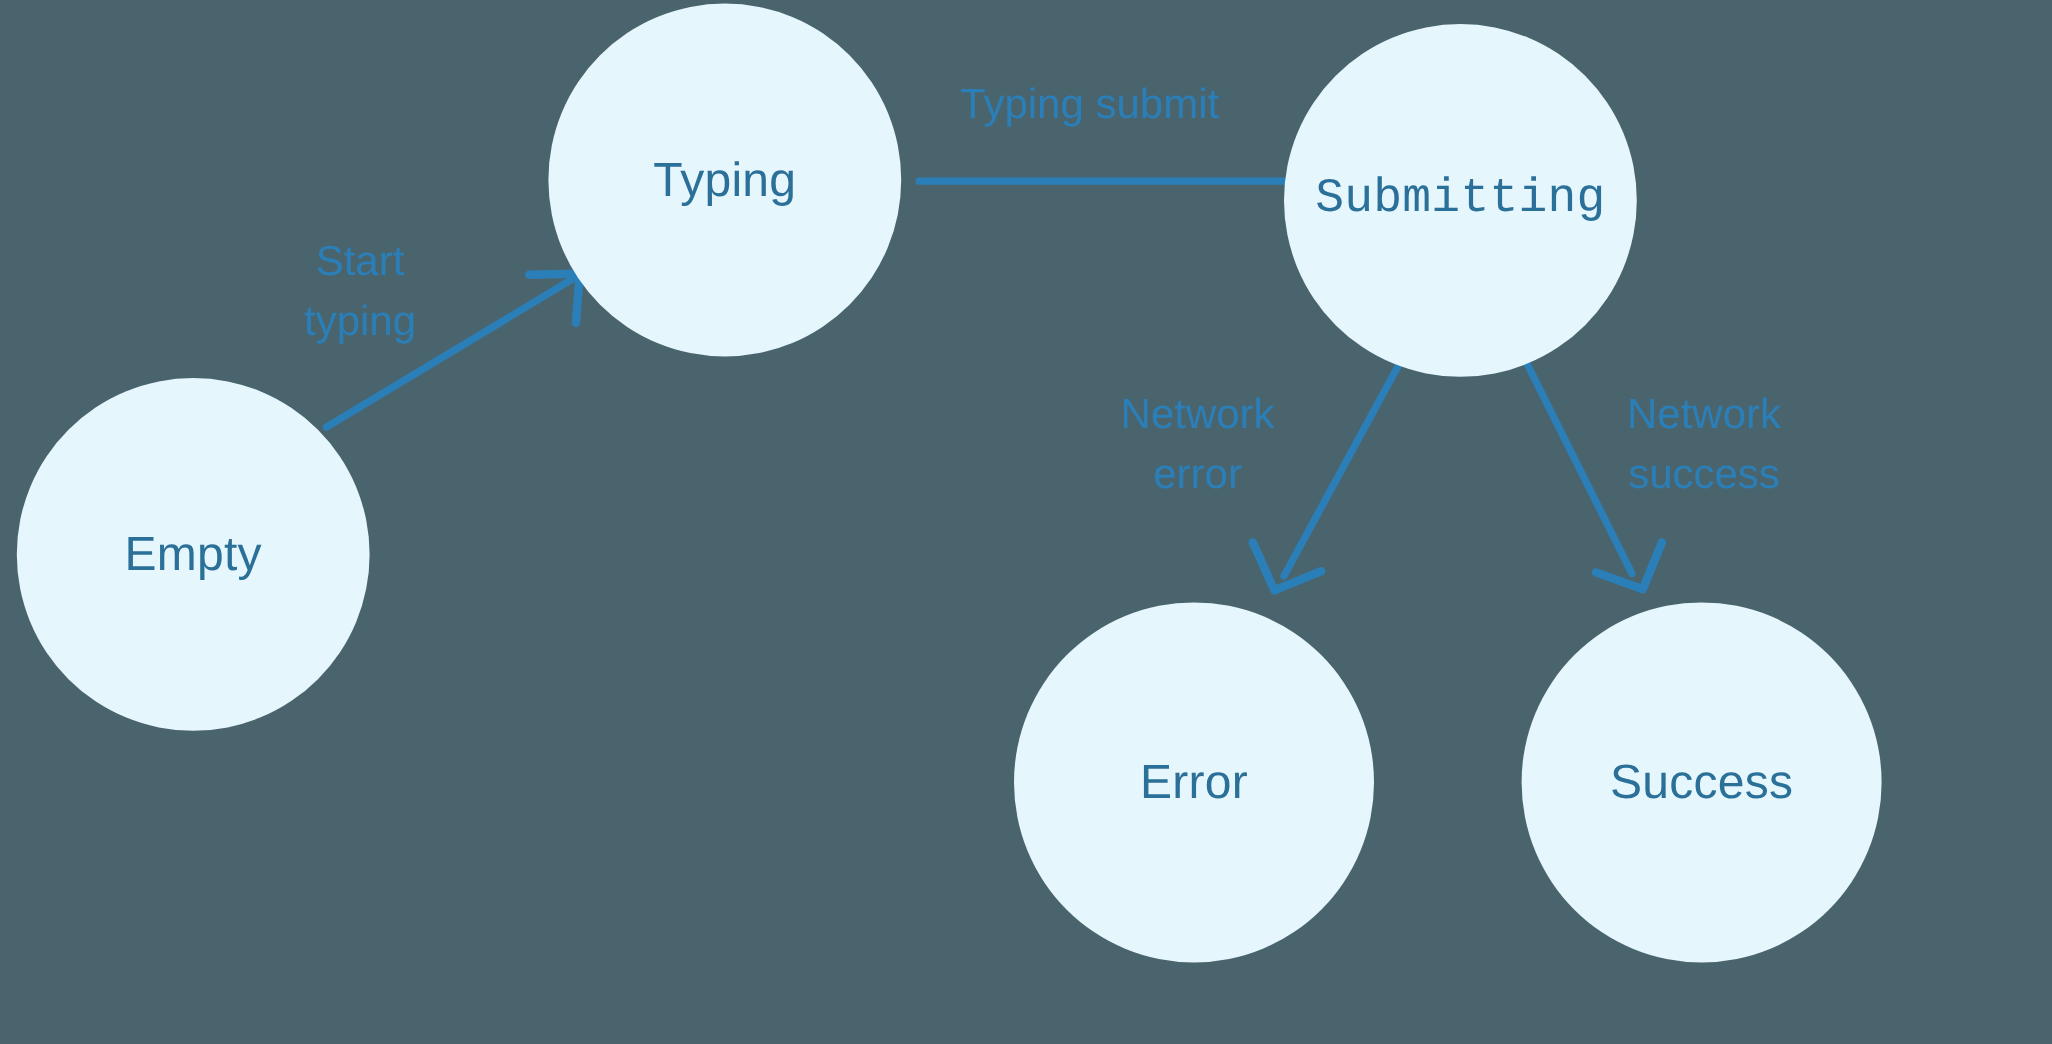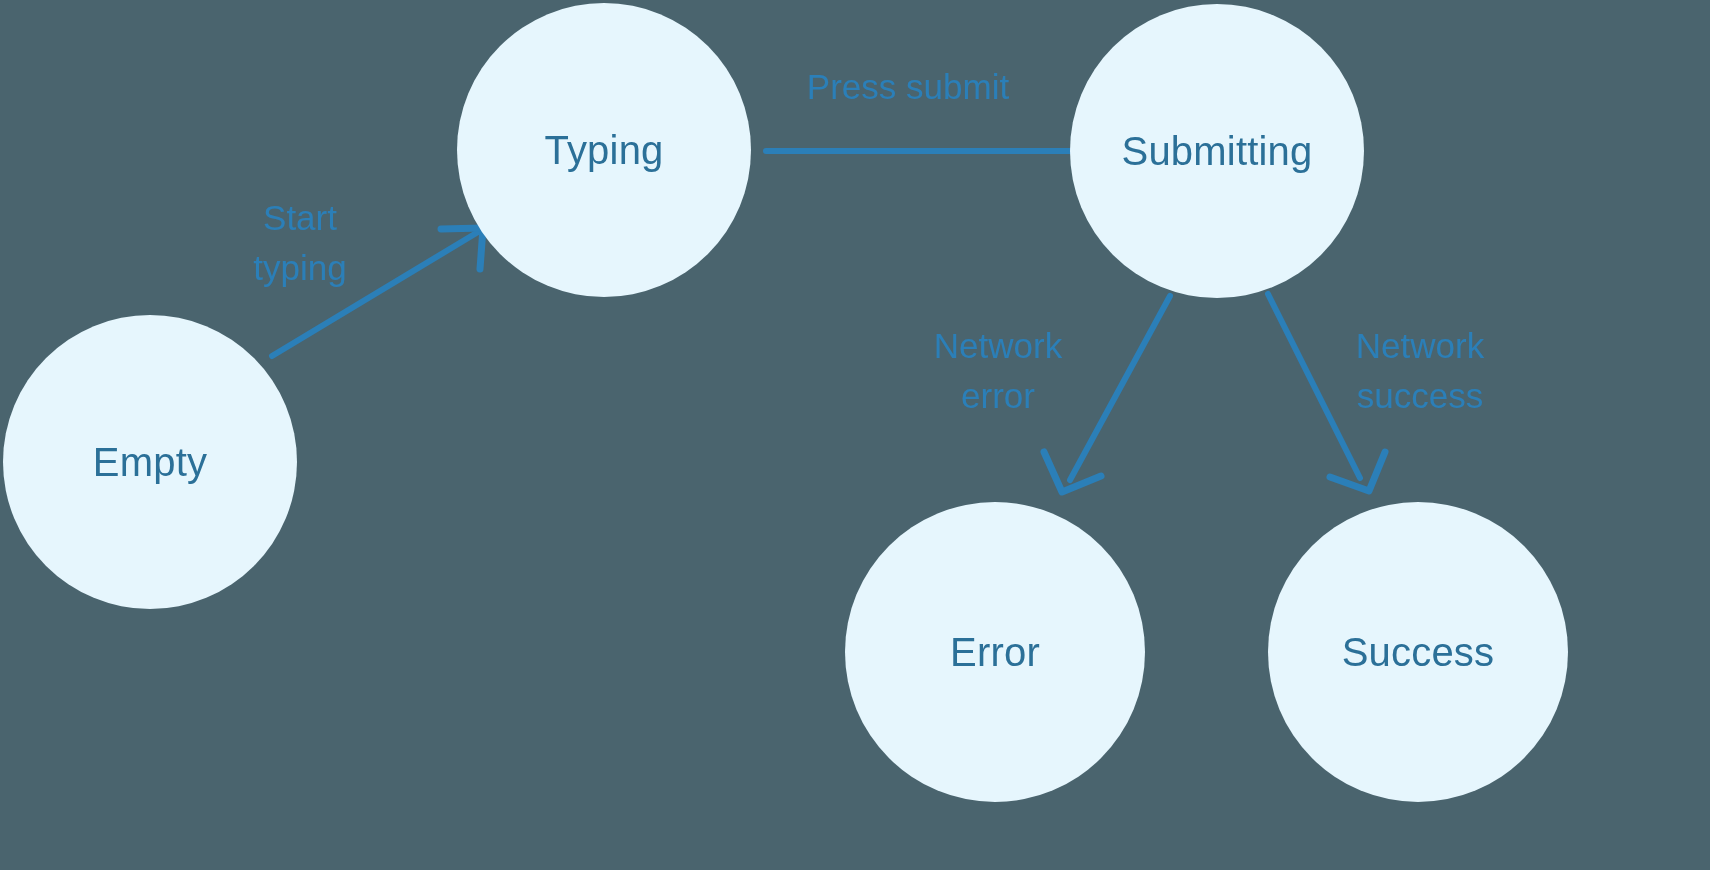--- a/index.html
+++ b/index.html
@@ -76,44 +76,44 @@
       <path d="M 1170 296 L 1070 480" stroke="#2b7fb8" stroke-width="6" fill="none" stroke-linecap="round"></path>
       <path d="M 1044 452 L 1062 492 L 1101 476" stroke="#2b7fb8" stroke-width="7" fill="none" stroke-linecap="round" stroke-linejoin="round"></path>
     </g>
 
     <g>
       <path d="M 1268 294 L 1360 478" stroke="#2b7fb8" stroke-width="6" fill="none" stroke-linecap="round"></path>
       <path d="M 1330 477 L 1369 491 L 1385 452" stroke="#2b7fb8" stroke-width="7" fill="none" stroke-linecap="round" stroke-linejoin="round"></path>
     </g>
   </svg>
 
-  <div class="state-node" style="left:3px; top:315px; width:294px; height:294px;">
+  <div class="state-node" style="left:14px; top:315px; width:294px; height:294px;">
     <span class="state-label">Empty</span>
   </div>
 
   <div class="state-node" style="left:457px; top:3px; width:294px; height:294px;">
     <span class="state-label">Typing</span>
   </div>
 
-  <div class="state-node" style="left:1070px; top:4px; width:294px; height:294px;">
+  <div class="state-node" style="left:1070px; top:20px; width:294px; height:294px;font-family:Liberation Mono, monospace;">
     <span class="state-label">Submitting</span>
   </div>
 
   <div class="state-node" style="left:845px; top:502px; width:300px; height:300px;">
     <span class="state-label">Error</span>
   </div>
 
   <div class="state-node" style="left:1268px; top:502px; width:300px; height:300px;">
     <span class="state-label">Success</span>
   </div>
 
   <div class="edge-label" style="left:200px; top:173px; width:200px;margin-top:20px;">Start
 typing</div>
 
-  <div class="edge-label" style="left:758px; top:62px; width:300px;">Press submit</div>
+  <div class="edge-label" style="left:758px; top:62px; width:300px;">Typing submit</div>
 
   <div class="edge-label" style="left:878px; top:321px; width:240px;">Network
 error</div>
 
   <div class="edge-label" style="left:1290px; top:321px; width:260px;">Network
 success</div>
 
 </div>
 
 </body></html>

